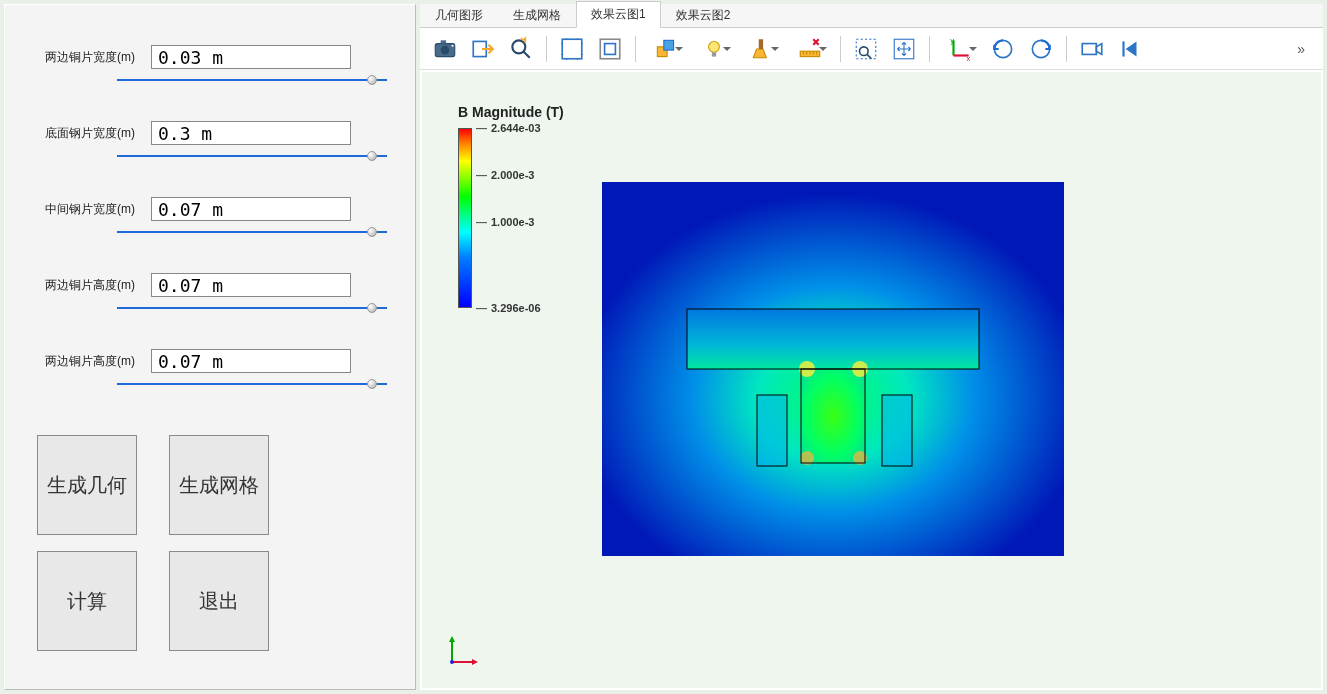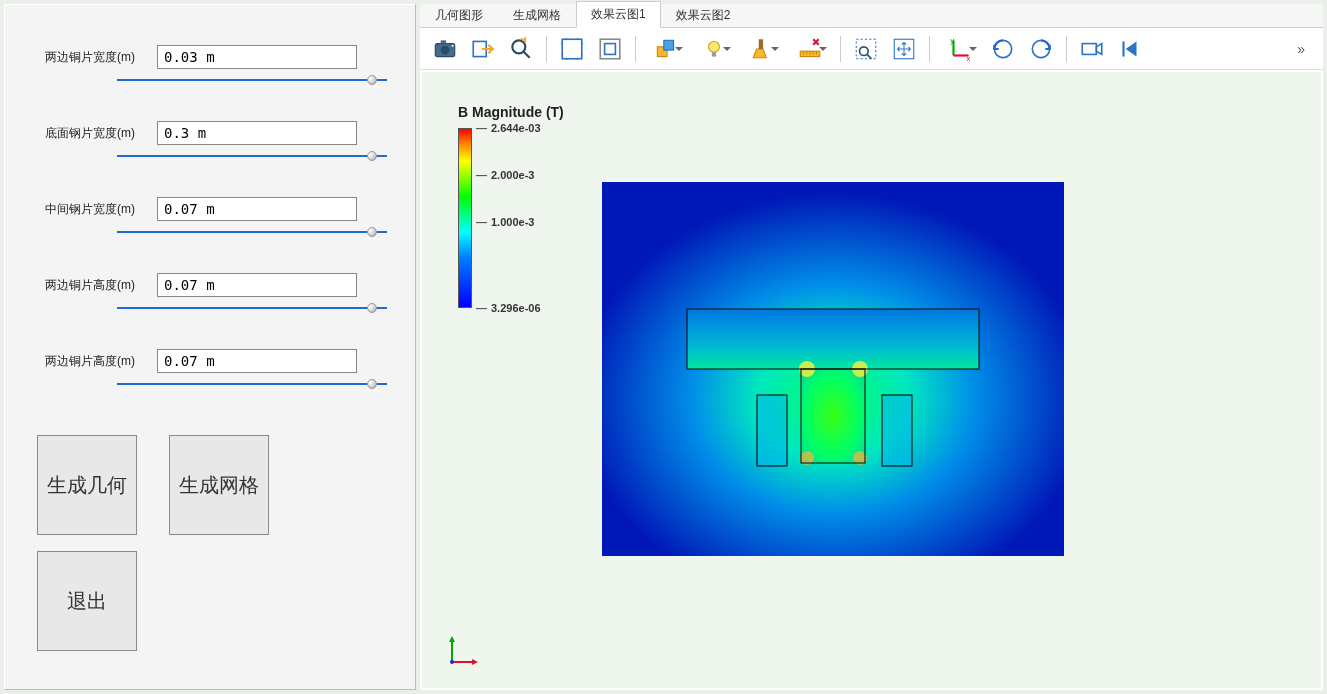--- a/index.html
+++ b/index.html
@@ -28,34 +28,34 @@
     padding: 40px 28px 20px 28px;
     display: flex;
     flex-direction: column;
   }
   .param {
     margin-bottom: 34px;
   }
   .param-row {
     display: flex;
     align-items: center;
-    gap: 22px;
+    gap: 16px;
   }
   .param-label {
     width: 102px;
     text-align: right;
     font-size: 12px;
     color: #222;
   }
   .param-input {
     width: 200px;
     height: 24px;
     padding: 2px 6px;
     font-family: monospace, "Courier New";
-    font-size: 14px;
+    font-size: 18px;
     border: 1px solid #888;
     background: #fff;
   }
   .slider {
     position: relative;
     height: 14px;
     margin-top: 4px;
     margin-left: 0;
     margin-right: 0;
   }
@@ -283,20 +283,21 @@
           <div class="slider">
             <div class="slider-track"></div>
             <div class="slider-thumb" style="left:calc(84px + (100% - 84px - 10px) * 0.96)"></div>
           </div>
         </div>
       </div>
 
     <div class="button-grid">
       <button class="big-btn">生成几何</button>
       <button class="big-btn">生成网格</button>
+      <button class="big-btn">计算</button>
       <button class="big-btn">退出</button>
     </div>
   </div>
 
   <div class="main">
     <div class="tabbar" id="tabbar">
         <div class="tab">几何图形</div>
         <div class="tab">生成网格</div>
         <div class="tab active">效果云图1</div>
         <div class="tab">效果云图2</div>

